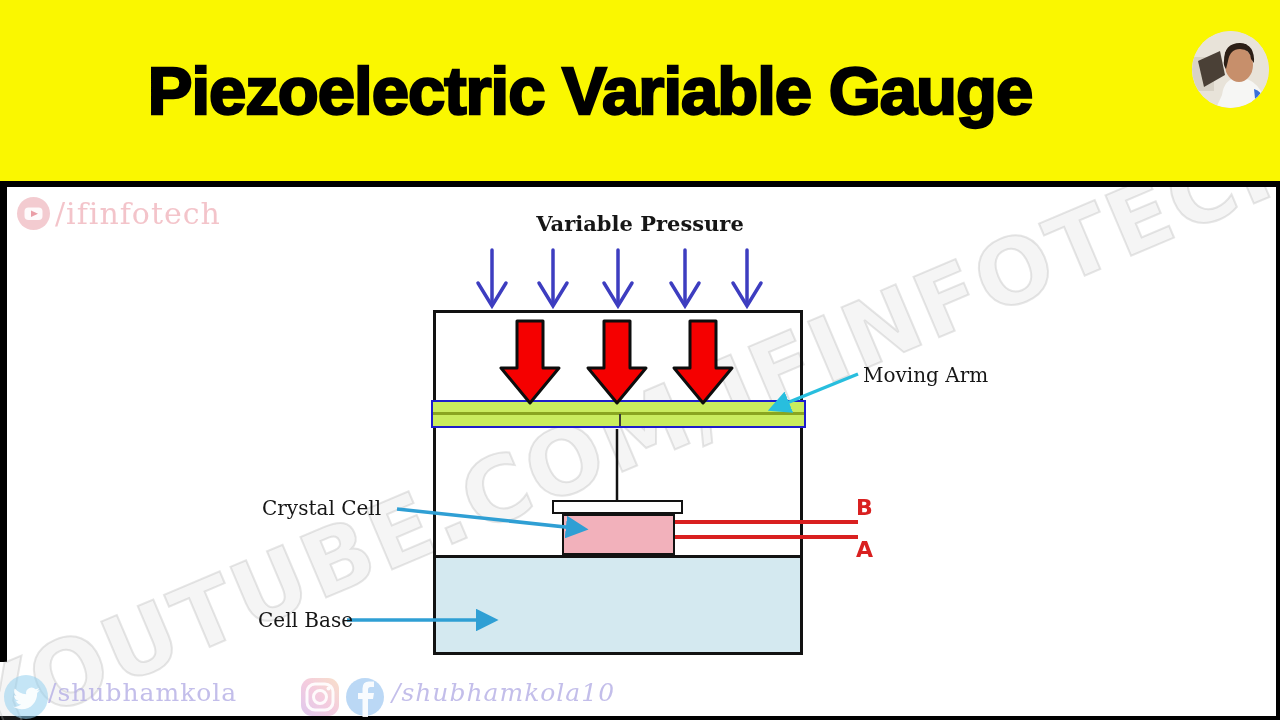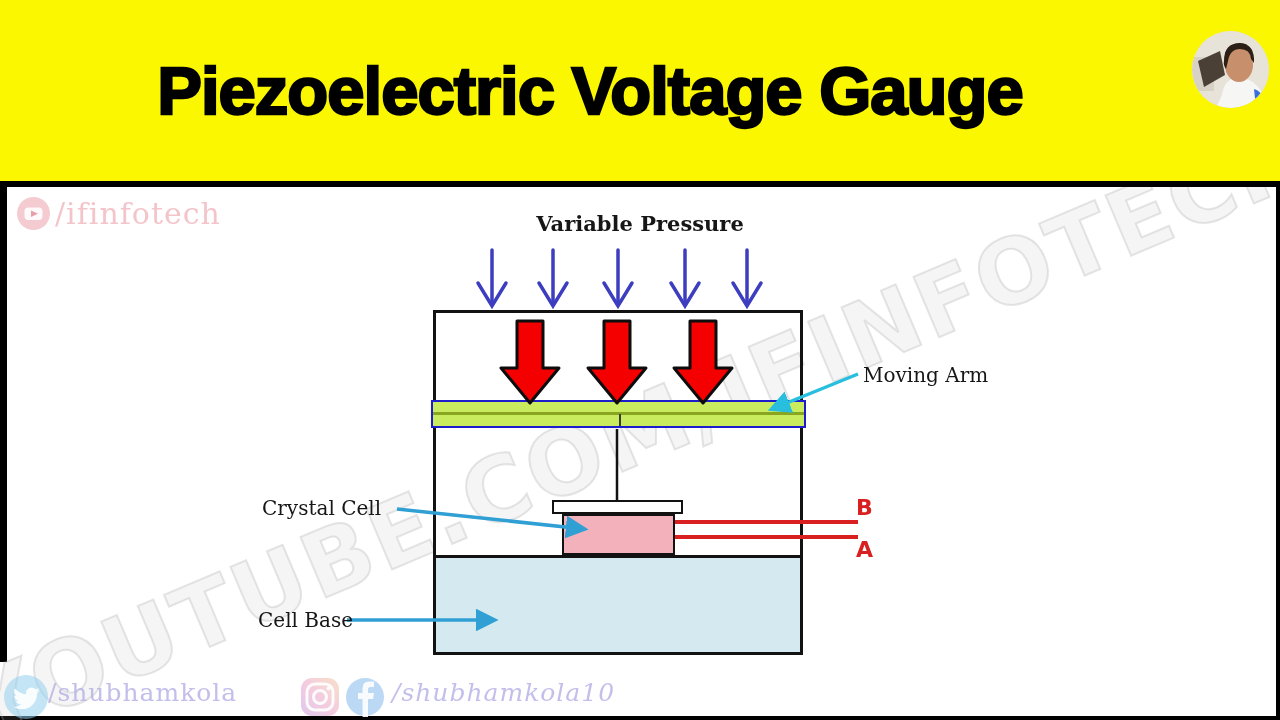--- a/index.html
+++ b/index.html
@@ -61,21 +61,21 @@
         font-family:"DejaVu Sans",sans-serif;}
   .term-b{left:856px;top:308px;}
   .term-a{left:856px;top:350px;}
 </style>
 </head>
 <body>
 
 <div class="frame">
 
   <div class="header">
-    <div class="title">Piezoelectric Voltage Gauge</div>
+    <div class="title">Piezoelectric Variable Gauge</div>
     <div class="avatar">
       <svg width="77" height="77" viewBox="0 0 77 77">
         <defs>
             <clipPath id="avclip">
               <circle cx="38.5" cy="38.5" r="38.5"></circle>
             </clipPath>
           </defs>
         <g clip-path="url(#avclip)">
           <rect width="77" height="77" fill="#e8e3d9"></rect>
           <rect x="-4" y="26" width="26" height="34" fill="#d8d2c6"></rect>

